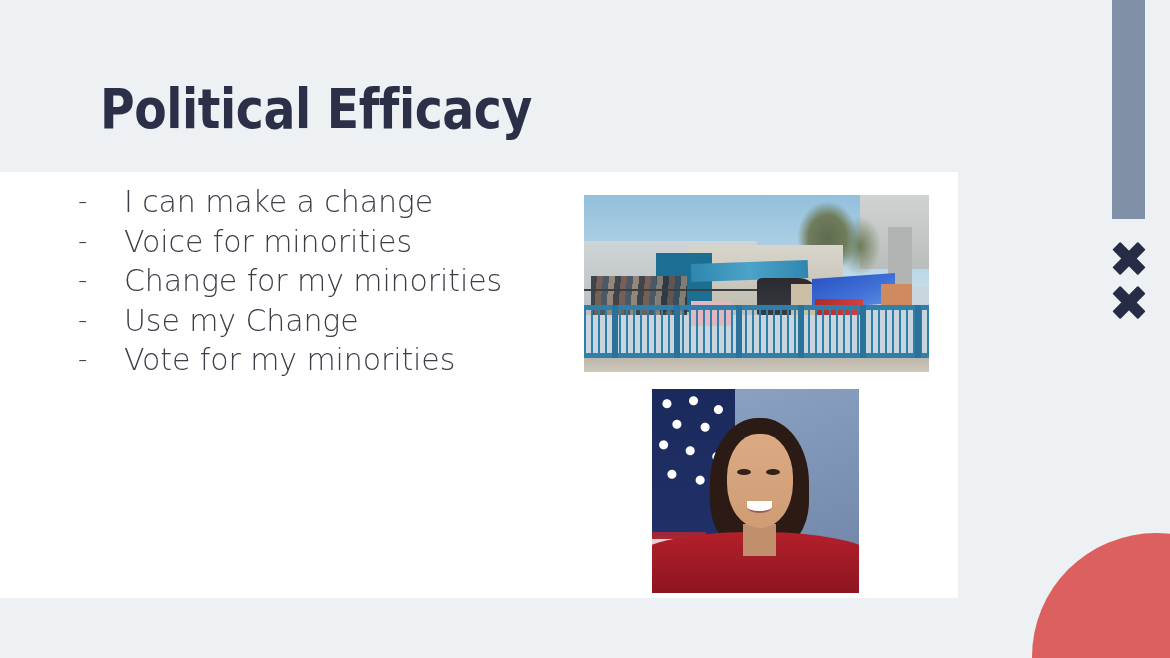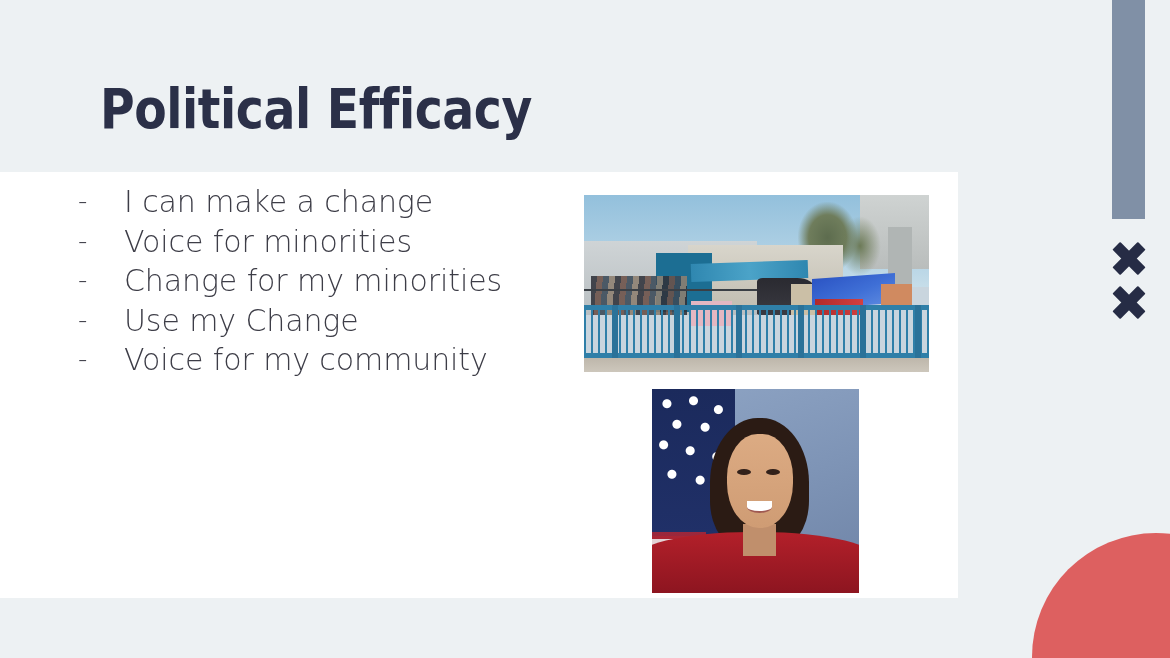--- a/index.html
+++ b/index.html
@@ -352,21 +352,21 @@
       <li class="bullet-item">
         <span class="bullet-mark">-</span>
         <span class="bullet-text">Change for my minorities</span>
       </li>
       <li class="bullet-item">
         <span class="bullet-mark">-</span>
         <span class="bullet-text">Use my Change</span>
       </li>
       <li class="bullet-item">
         <span class="bullet-mark">-</span>
-        <span class="bullet-text">Voice for my community</span>
+        <span class="bullet-text">Vote for my minorities</span>
       </li>
     </ul>
   </div>
 
   <div class="photo photo-encampment">
     <div class="photo-inner">
       <div class="enc-sky"></div>
       <div class="enc-overpass"></div>
       <div class="enc-pillar"></div>
       <div class="enc-tree1"></div>

